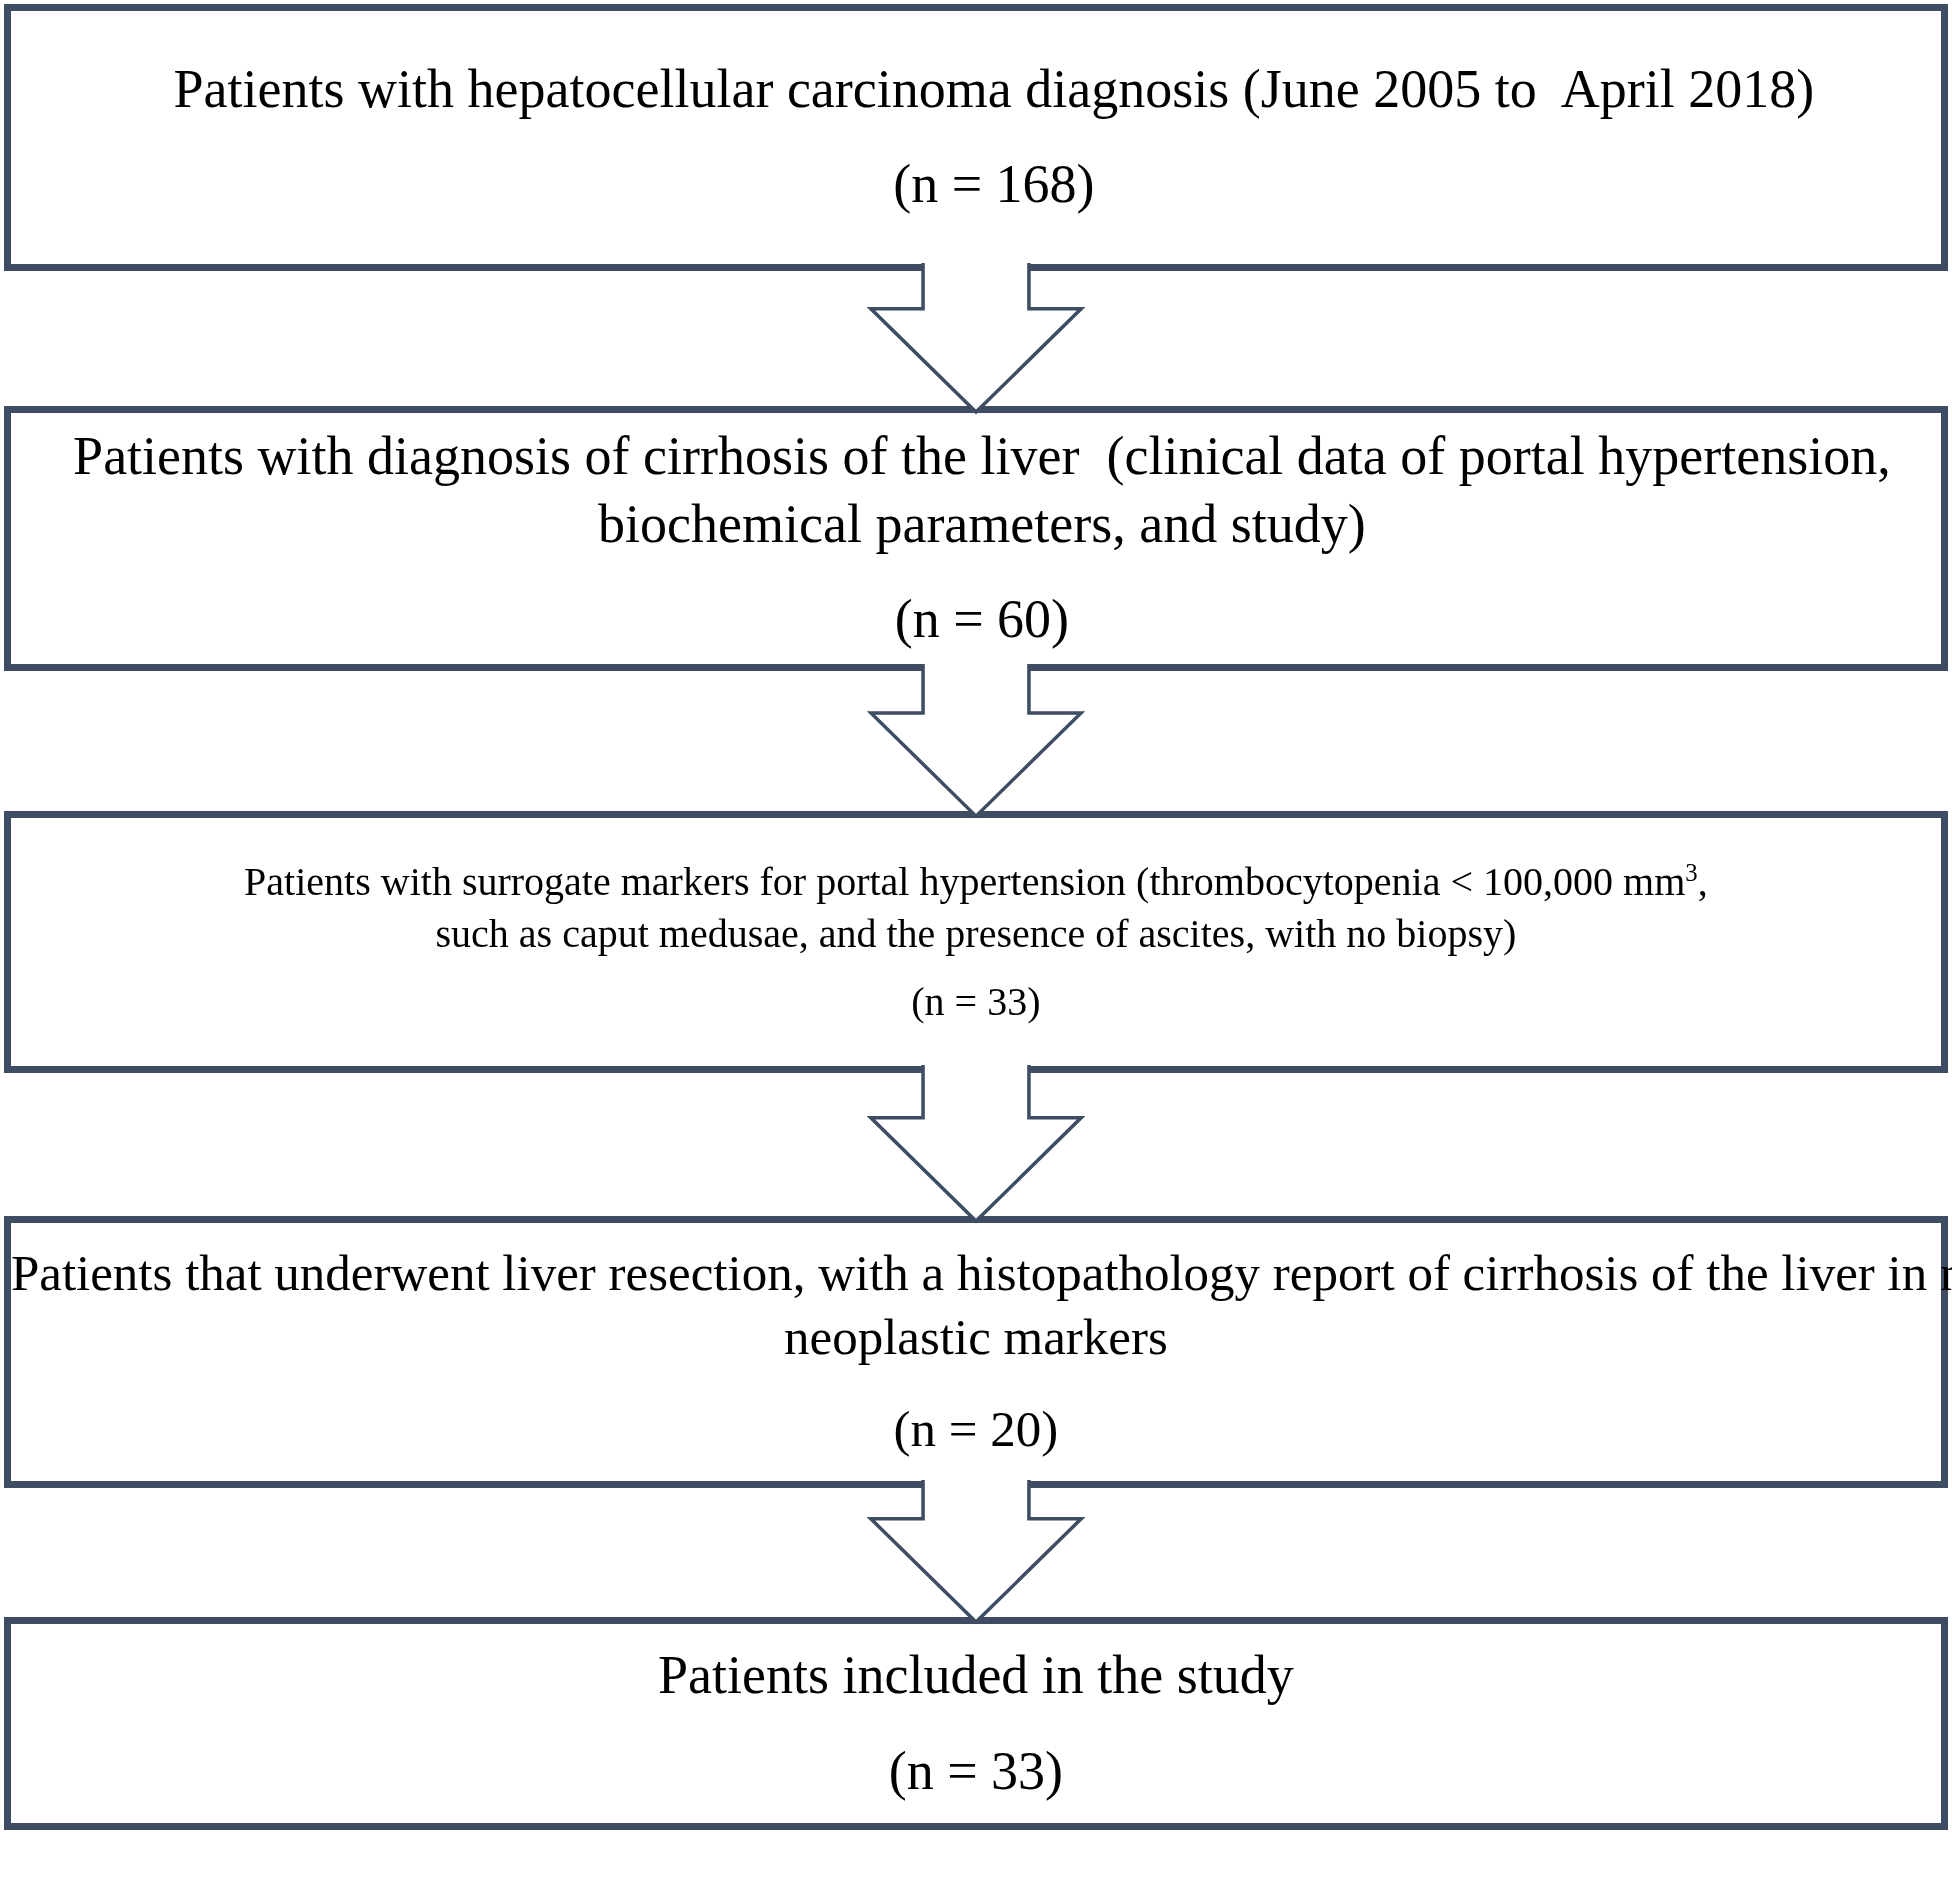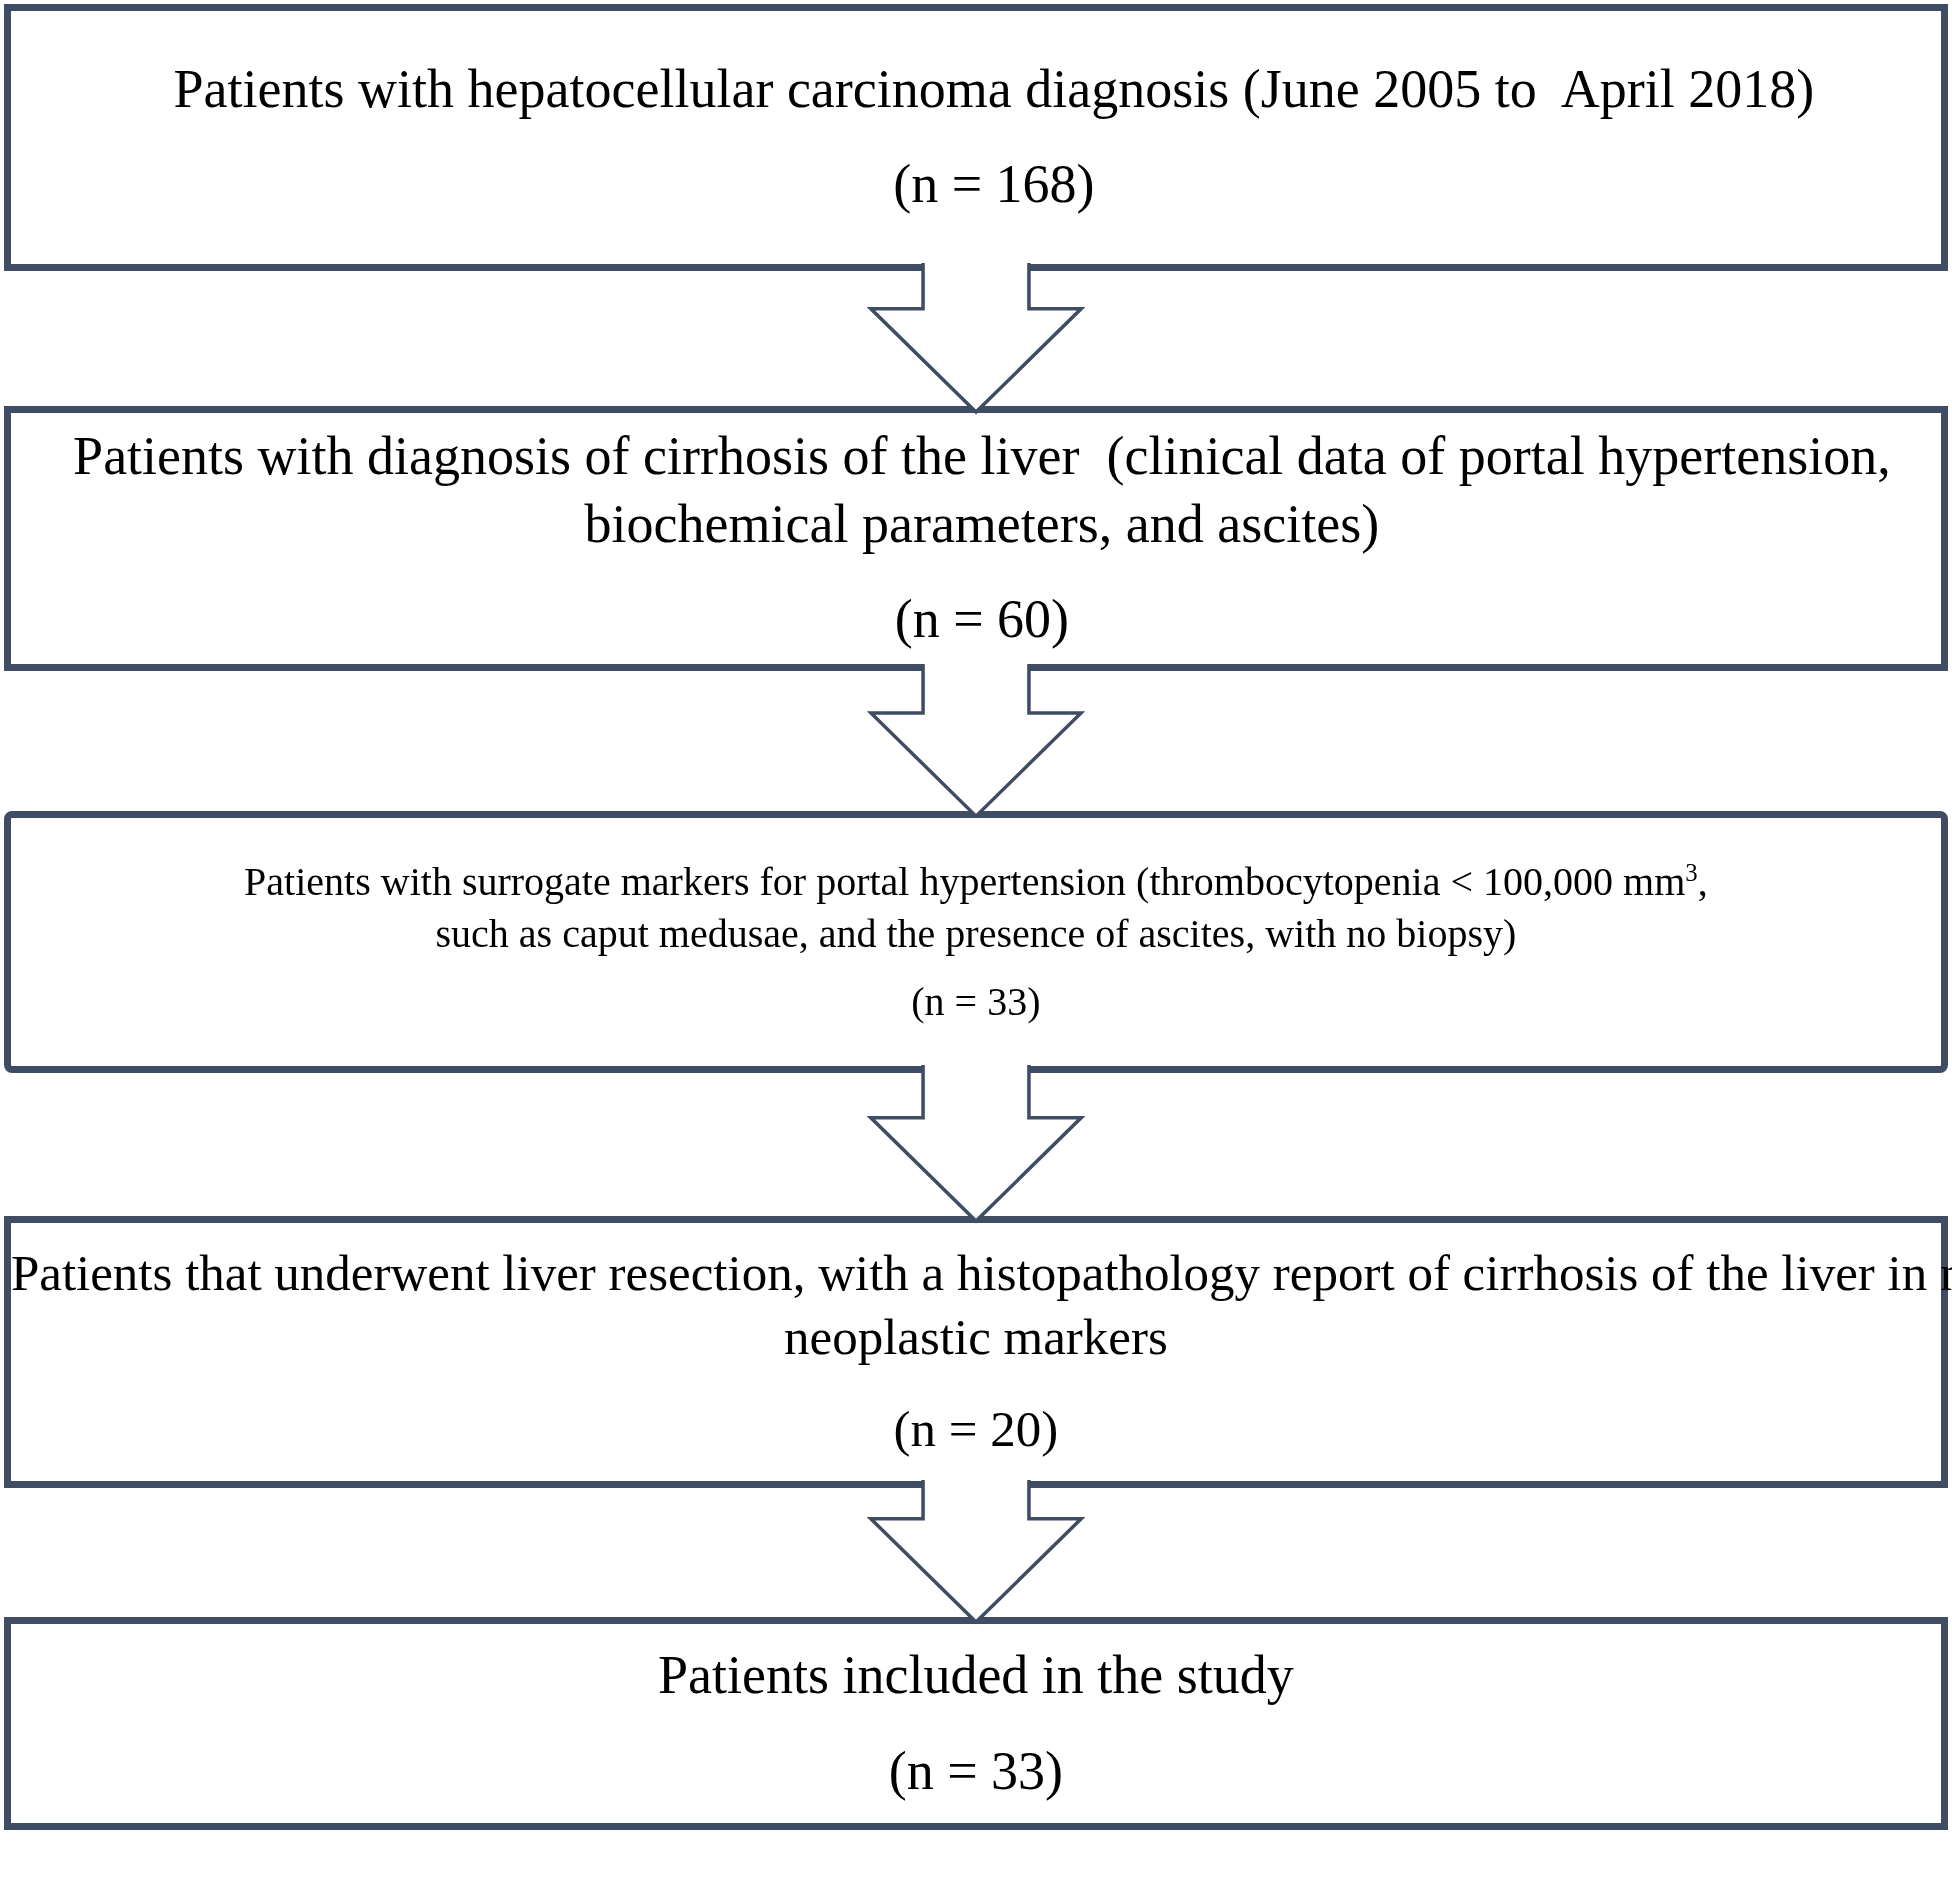--- a/index.html
+++ b/index.html
@@ -41,21 +41,21 @@
   }
   
   .size-lg { font-size: 54px; line-height: 1.25; }
   .size-md { font-size: 51px; line-height: 1.25; }
   .size-sm { font-size: 40px; line-height: 1.31; }
   .size-lg .n-line, .size-md .n-line { margin-top: 28px; }
   .size-sm .n-line { margin-top: 15.6px; }
 
   #box1 { top: 3.9px;    height: 267px; padding-left: 36px; }
   #box2 { top: 406px;  height: 265px; padding-left: 12px; }
-  #box3 { top: 811px; height: 262px; border-radius: 8px; }
+  #box3 { top: 811px; height: 262px; }
   #box4 { top: 1216px; height: 272px; }
   #box5 { top: 1617px; height: 213px; }
 
   .flow-arrow {
     position: absolute;
     left: 867px;
     width: 218px;
     z-index: 2;
     display: block;
   }
@@ -88,21 +88,21 @@
     <div class="n-line">(n = 168)</div>
   </div>
 
   <svg id="arrow1" class="flow-arrow" viewBox="0 0 280 197" preserveAspectRatio="none" xmlns="http://www.w3.org/2000/svg">
     <path d="M72,0 L72,59 L5,59 L140,192 L275,59 L208,59 L208,0"></path>
   </svg>
 
   <div id="box2" class="flow-box size-lg">
     <div class="box-para">
         <div class="box-line"><span>Patients with diagnosis of cirrhosis of the liver  (clinical data of portal hypertension,</span></div>
-        <div class="box-line"><span>biochemical parameters, and ascites)</span></div>
+        <div class="box-line"><span>biochemical parameters, and study)</span></div>
       </div>
     <div class="n-line">(n = 60)</div>
   </div>
 
   <svg id="arrow2" class="flow-arrow" viewBox="0 0 280 201" preserveAspectRatio="none" xmlns="http://www.w3.org/2000/svg">
     <path d="M72,0 L72,63 L5,63 L140,196 L275,63 L208,63 L208,0"></path>
   </svg>
 
   <div id="box3" class="flow-box size-sm">
     <div class="box-para">

